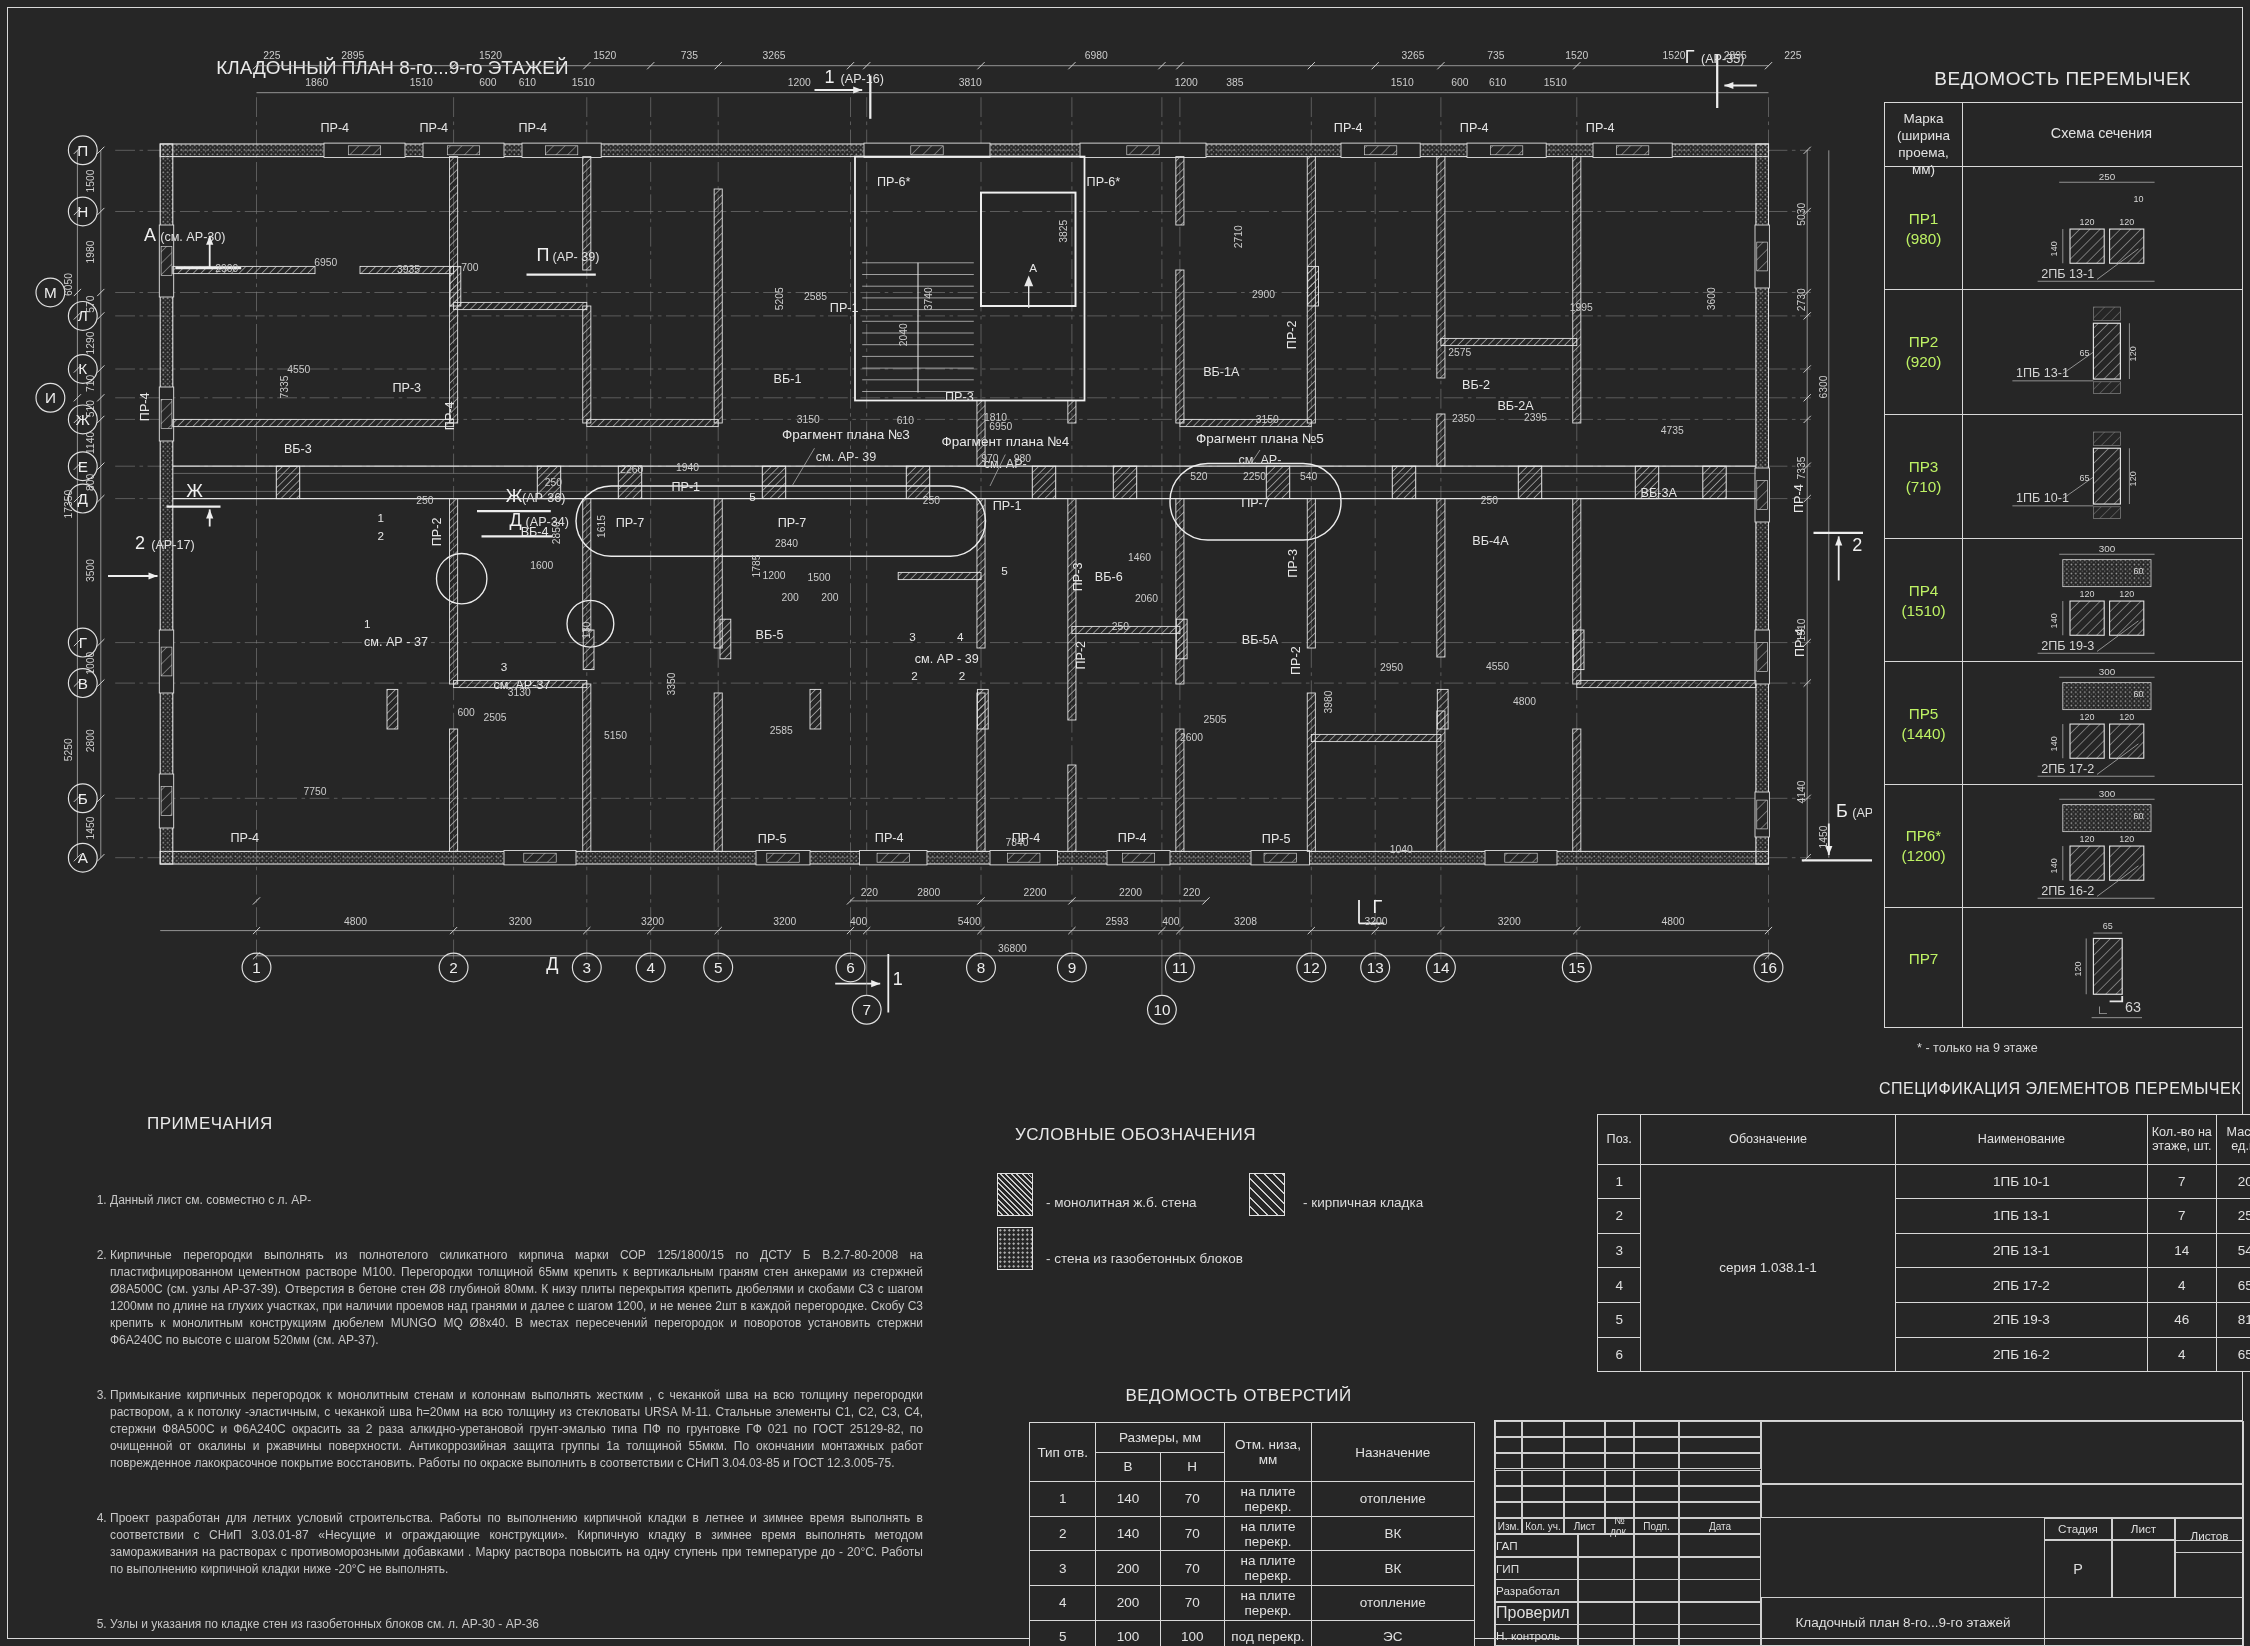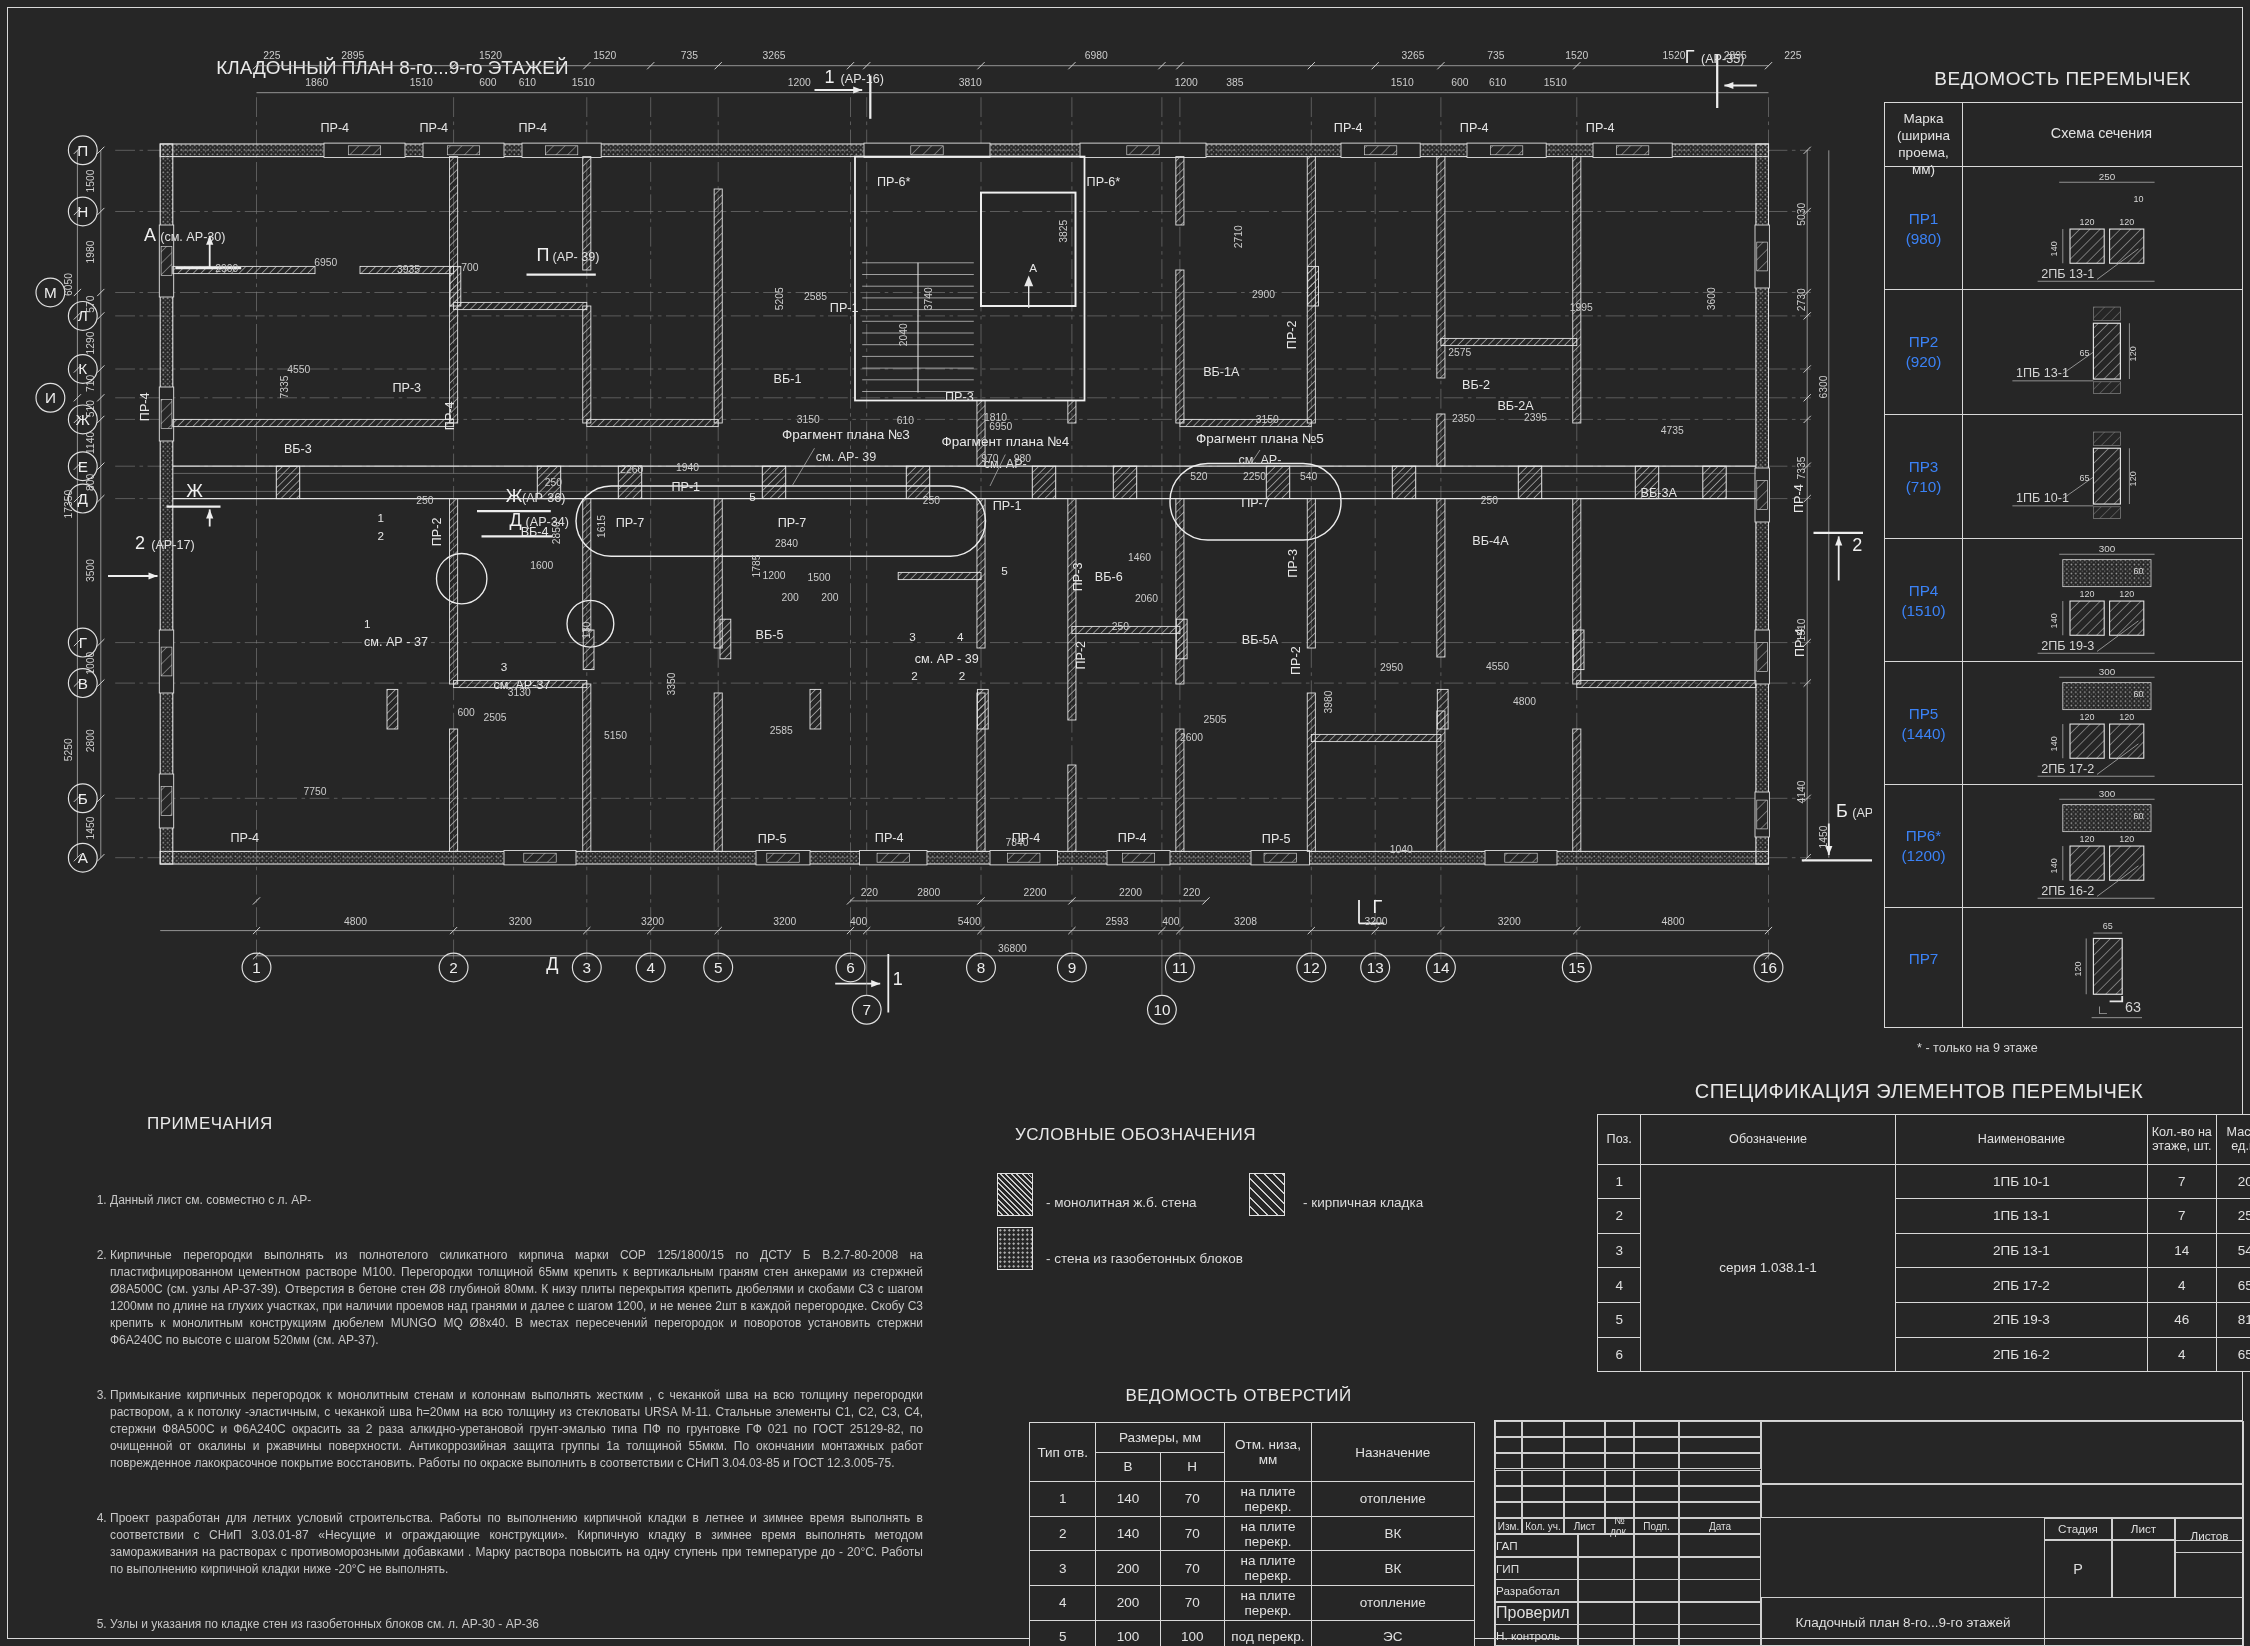--- a/index.html
+++ b/index.html
@@ -5,21 +5,21 @@
   html,body{margin:0;padding:0;background:#b0b0b0;}
   .sheet{position:relative;width:2250px;height:1646px;background:#262626;overflow:hidden;
          font-family:"Liberation Sans",sans-serif;color:#dedede;}
   .frame{position:absolute;left:7.2px;top:7.2px;width:2234px;height:1630px;border:1.8px solid #d8d8d8;pointer-events:none;}
   .abs{position:absolute;}
   .ttl{font-size:19px;letter-spacing:0.5px;color:#e8e8e8;}
   
   .ltab{position:absolute;border:1.8px solid #d8d8d8;}
   .lrow{position:absolute;left:0;width:100%;border-top:1.4px solid #d8d8d8;box-sizing:border-box;}
   .lcol{position:absolute;top:0;bottom:0;border-left:1.4px solid #d8d8d8;}
-  .lmark{position:absolute;left:0;width:77px;text-align:center;font-size:15.3px;line-height:20px;color:#3b82f6;}
+  .lmark{position:absolute;left:0;width:77px;text-align:center;font-size:15.3px;line-height:20px;color:#bef264;}
   .lhead{font-size:13.5px;line-height:17px;text-align:center;color:#e3e3e3;}
   
   table.dt{border-collapse:collapse;table-layout:fixed;}
   table.dt td,table.dt th{border:1.4px solid #d8d8d8;color:#e0e0e0;font-weight:normal;
      font-size:13.5px;text-align:center;vertical-align:middle;padding:1.8px 2.7px;background:#262626;}
   .notes{font-size:12px;line-height:17px;color:#c7c7c7;text-align:justify;}
   .notes ol{margin:0;padding-left:20px;}
   .notes li{margin-bottom:1.8px;margin-top:38px;}
   .sw{position:absolute;border:1.8px solid #e2e2e2;box-sizing:border-box;}
   .sw-mono{background:repeating-linear-gradient(45deg,rgba(0,0,0,0) 0 2.7px,#c9c9c9 2.7px 3.9px);}
@@ -748,21 +748,21 @@
   <div class="abs ttl" style="left:1015px;top:1125px;font-size:17px">УСЛОВНЫЕ ОБОЗНАЧЕНИЯ</div>
   <div id="legend">
       <div class="sw sw-mono" style="left: 997px; top: 1173px; width: 36px; height: 43px;"></div>
       <div class="abs leglbl" style="left: 1046px; top: 1195px;">-  монолитная ж.б. стена</div>
       <div class="sw sw-brick" style="left: 1249px; top: 1173px; width: 36px; height: 43px;"></div>
       <div class="abs leglbl" style="left: 1303px; top: 1195px;">-  кирпичная кладка</div>
       <div class="sw sw-block" style="left: 997px; top: 1227px; width: 36px; height: 43px;"></div>
       <div class="abs leglbl" style="left: 1046px; top: 1251px;">-  стена из газобетонных блоков</div>
     </div>
 
-  <div class="abs ttl" style="left:1597px;top:1080px;width:644px;text-align:center;font-size:20px">СПЕЦИФИКАЦИЯ ЭЛЕМЕНТОВ ПЕРЕМЫЧЕК</div>
+  <div class="abs ttl" style="left:1597px;top:1080px;width:644px;text-align:right;font-size:16px">СПЕЦИФИКАЦИЯ ЭЛЕМЕНТОВ ПЕРЕМЫЧЕК</div>
   <div id="spec-table" class="abs" style="left:1597px;top:1114px">
       <table class="dt" style="width:644px">
         <tbody>
           <tr>
             <th style="width:37px;height:45px;font-size:12.6px">Поз.</th>
             <th style="width:248px;height:45px;font-size:12.6px">Обозначение</th>
             <th style="width:246px;height:45px;font-size:12.6px">Наименование</th>
             <th style="width:62px;height:45px;font-size:12.6px">Кол.-во на этаже, шт.</th>
             <th style="width:52px;height:45px;font-size:12.6px">Масса ед.кг</th>
           </tr>

